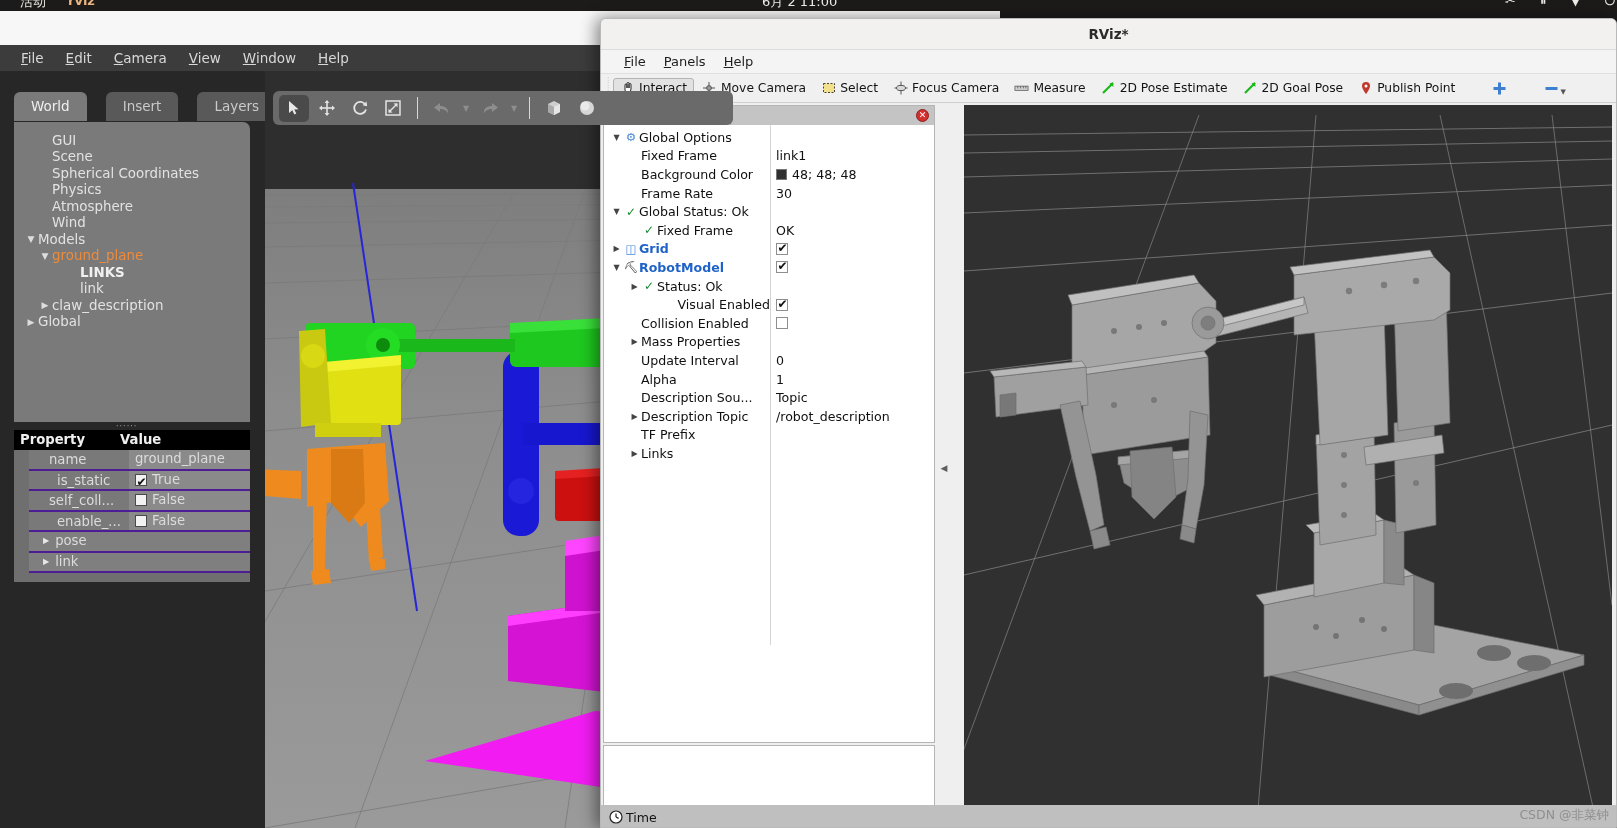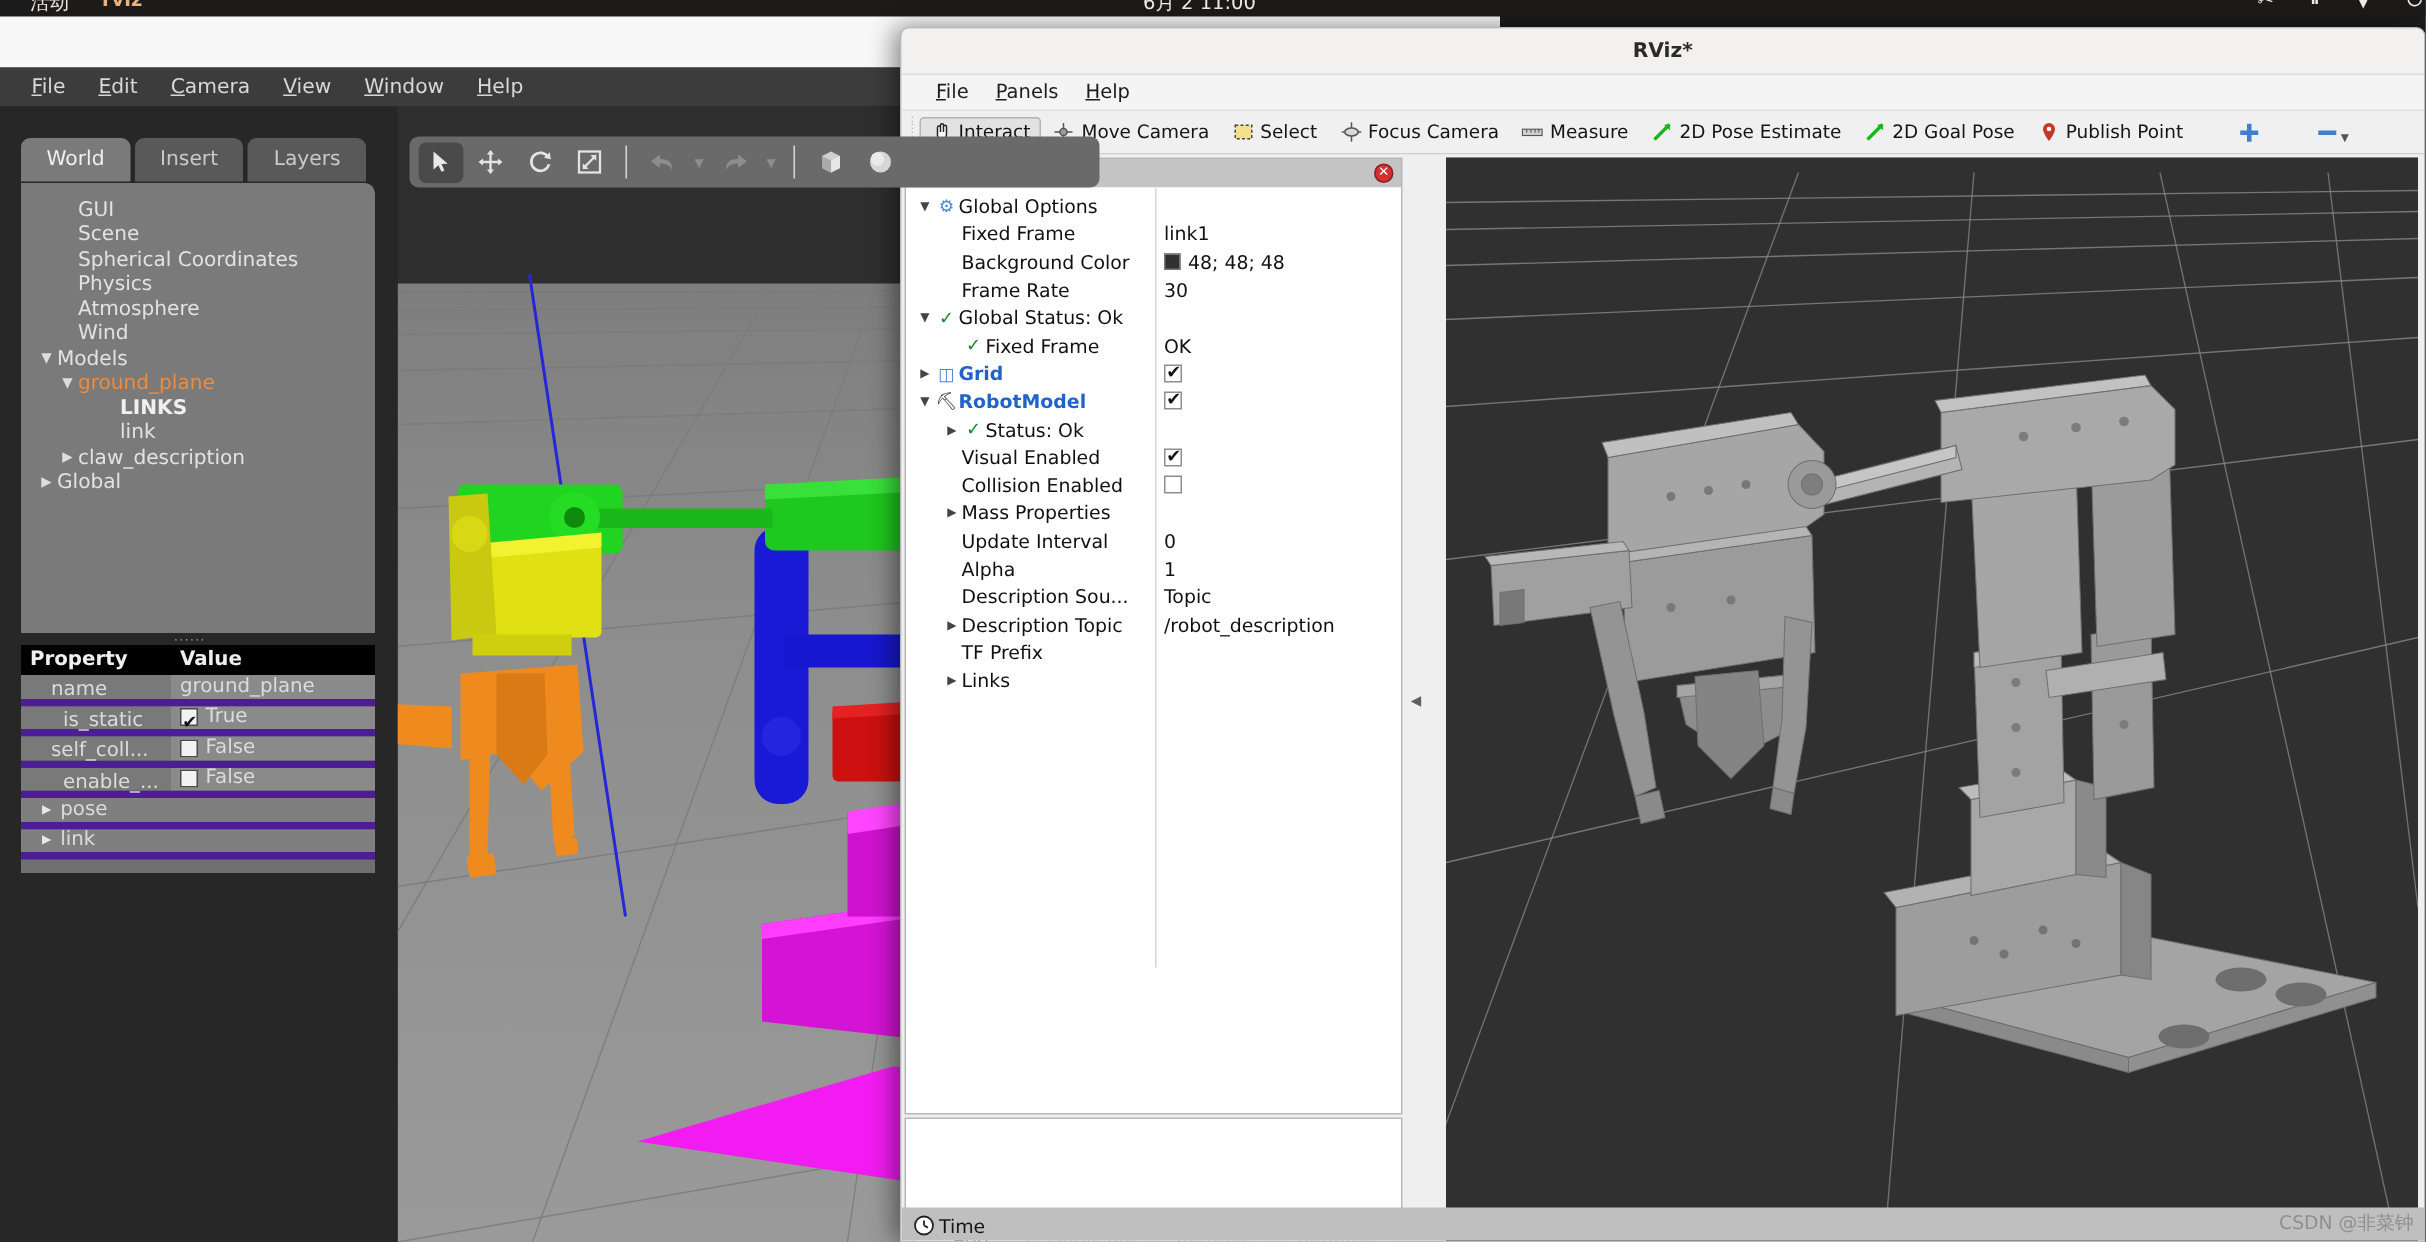--- a/index.html
+++ b/index.html
@@ -40,21 +40,21 @@
 
   .gz-body {
     position: absolute; left: 0; top: 60px; width: 1000px; height: 757px;
     background: #272727;
   }
   
   .gz-leftpanel {
     position: absolute; left: 0; top: 0; width: 265px; height: 757px;
     background: #272727;
   }
-  .gz-tabs { position: absolute; left: 14px; top: 21px; display: flex; gap: 3px; }
+  .gz-tabs { position: absolute; left: 14px; top: 21px; display: flex; gap: 19px; }
   .gz-tab {
     padding: 6px 17px 7px; font-size: 13.5px; color: #c9c9c9;
     background: #595959; border-radius: 6px 6px 0 0; cursor: default;
   }
   .gz-tab.active { background: #7a7a7a; color: #efefef; }
   .gz-tree {
     position: absolute; left: 14px; top: 51px; width: 236px; height: 300px;
     background: #7a7a7a; border-radius: 0 7px 0 0; padding: 10px 0 0 0;
     overflow: hidden;
   }
@@ -74,21 +74,21 @@
     position:absolute; left: 116px; top: 353px; width: 28px; height: 5px;
     color:#9a9a9a; font-size: 8px; letter-spacing:1px; line-height:5px;
   }
   .gz-prop-hdr { display: flex; height: 20px; background: #000000; }
   .gz-prop-hdr div {
     font-size: 13.2px; font-weight: bold; color: #efefef; padding-left: 6px;
     line-height: 20px;
   }
   .gz-prop-hdr .c1 { width: 100px; }
   .gz-prop-hdr .c2 { flex: 1; }
-  .gz-prop-row { display: flex; height: 20.5px; border-bottom: 5px solid #4c1d95;}
+  .gz-prop-row { display: flex; height: 20.5px; border-bottom: 2px solid #4c1d95; margin-left: 15px;}
   .gz-prop-row .c1 {
     width: 100px; font-size: 13.2px; color: #dcdcdc; line-height: 20.5px;
     padding-left: 20px; background: #797979;
   }
   .gz-prop-row .c1.ind { padding-left: 28px; }
   .gz-prop-row .c2 {
     flex: 1; font-size: 13.2px; color: #dcdcdc; line-height: 20.5px;
     padding-left: 6px; background: #8a8a8a; display: flex; align-items: center; gap: 5px;
   }
   .gz-prop-row.full .c1 {
@@ -741,21 +741,21 @@
                 <div class="rv-lab" style="padding-left: 24px;">
                   <span class="rv-exp">▶</span>
                   <span class="rv-ic rv-check-g">✓</span>
                   <span>Status: Ok</span>
                 </div>
                 <div class="rv-val">
                   <span></span>
                 </div>
               </div>
               <div class="rv-row">
-                <div class="rv-lab" style="padding-left: 24px;">
+                <div class="rv-lab" style="padding-left: 24px; justify-content: flex-end;">
                   <span class="rv-exp"></span>
                   <span>Visual Enabled</span>
                 </div>
                 <div class="rv-val">
                   <span class="rv-cb on"></span>
                 </div>
               </div>
               <div class="rv-row">
                 <div class="rv-lab" style="padding-left: 24px;">
                   <span class="rv-exp"></span>

